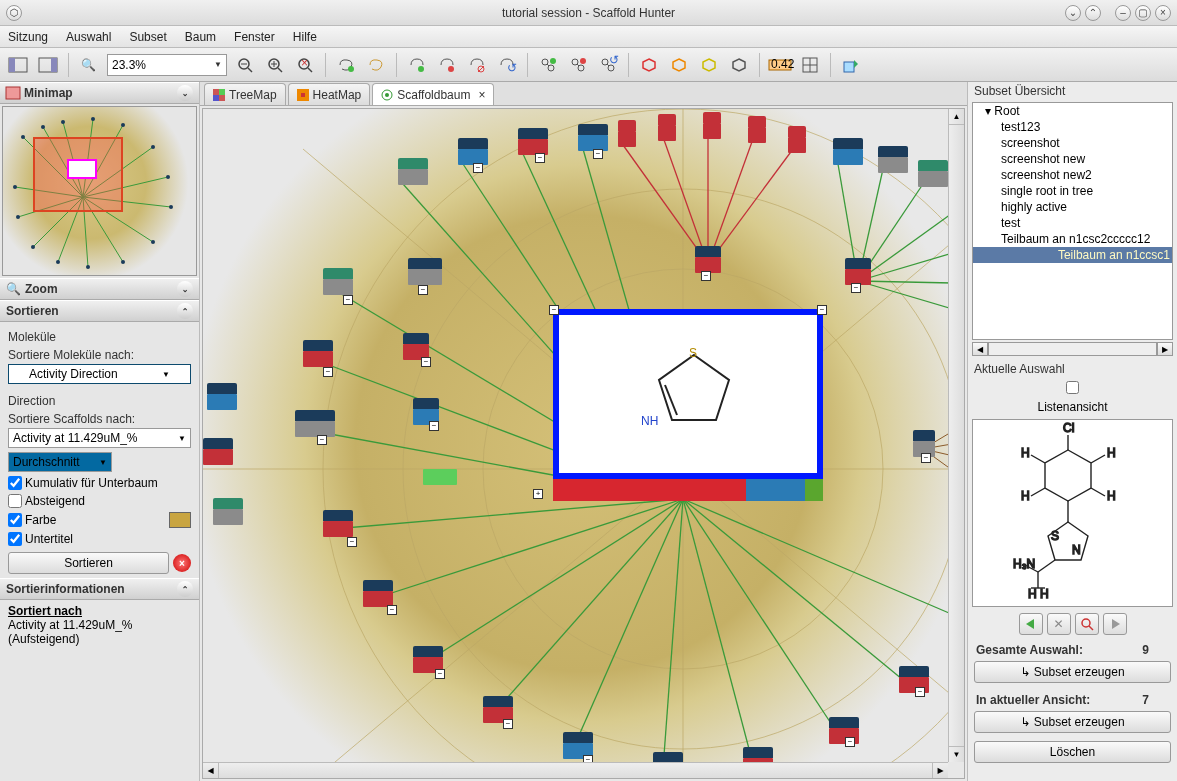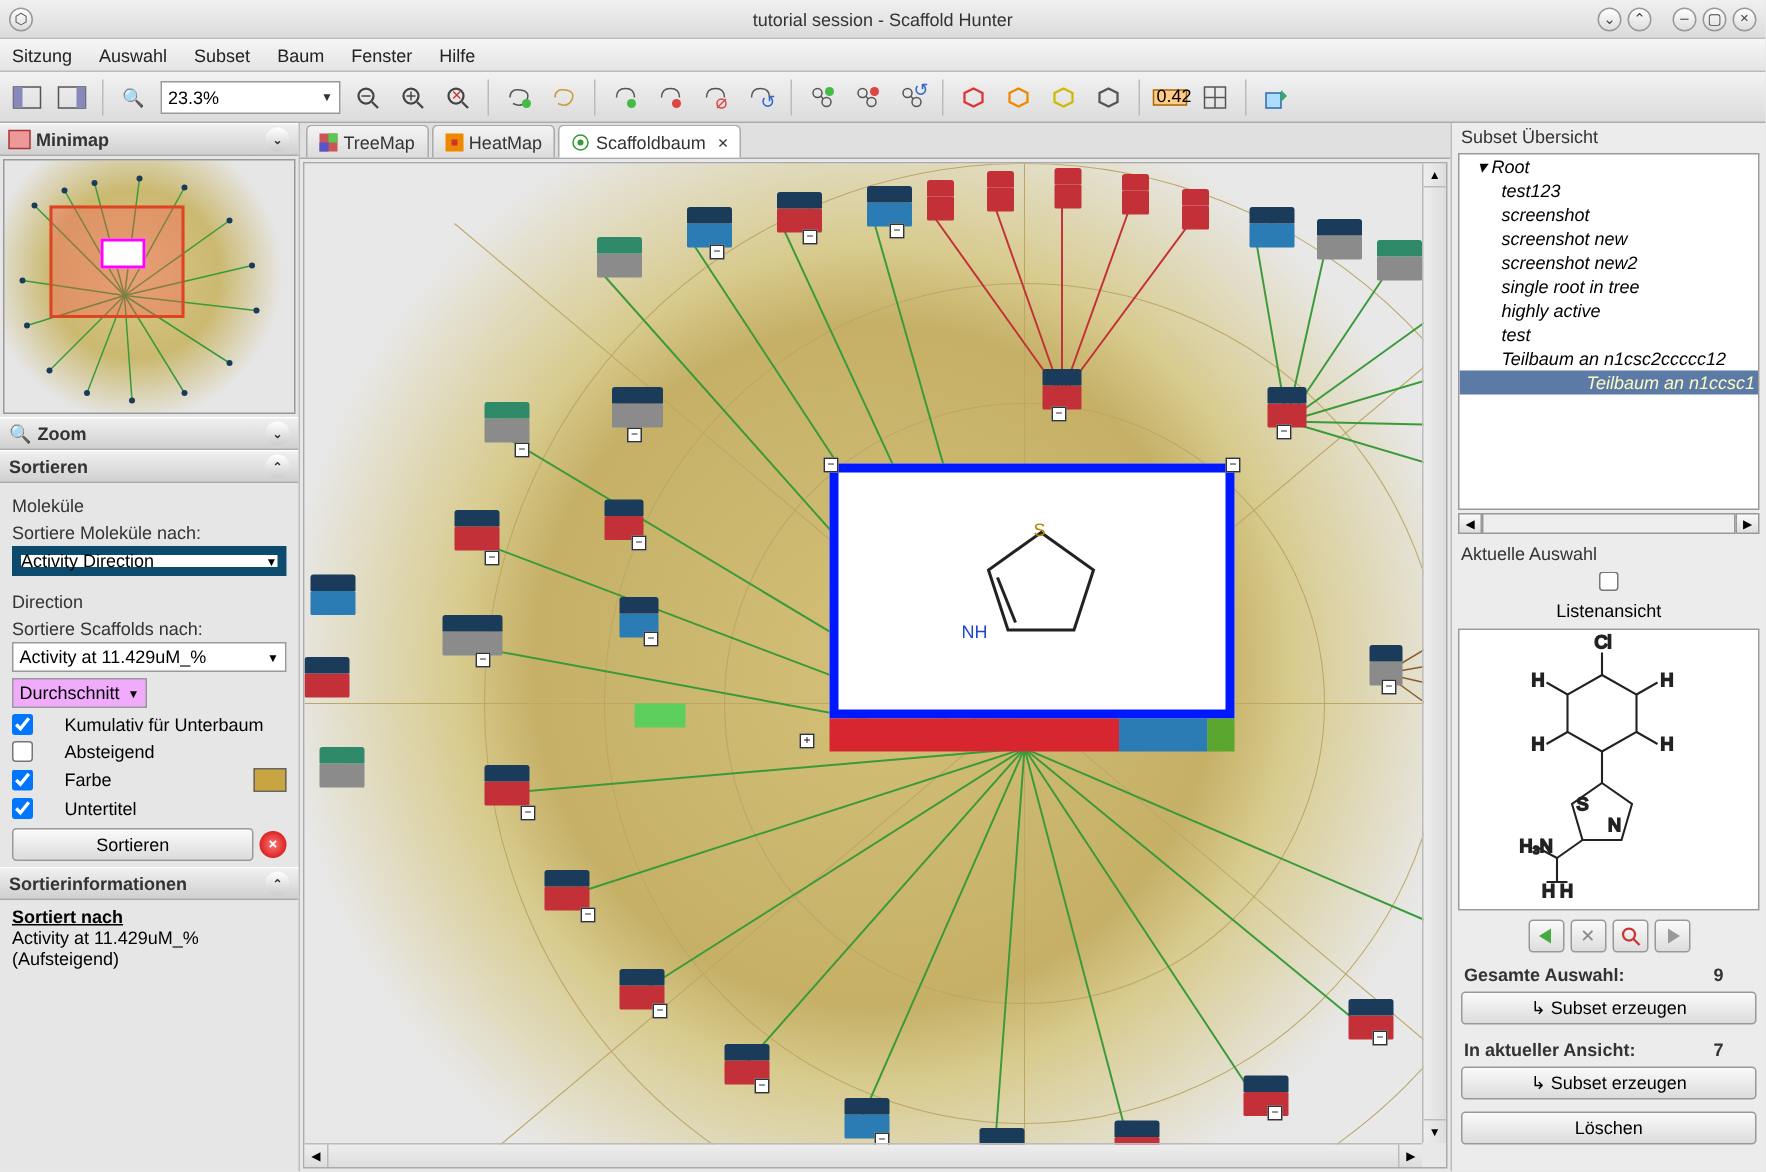--- a/index.html
+++ b/index.html
@@ -18,21 +18,21 @@
 .sep { width: 1px; height: 24px; background: #bbb; margin: 0 2px; }
 .main { flex: 1; display: flex; min-height: 0; }
 .leftpanel { width: 200px; background: #e6e6e6; border-right: 1px solid #bbb; display: flex; flex-direction: column; overflow: hidden; }
 .panel-head { height: 22px; background: linear-gradient(#f0f0f0,#d0d0d0); border-top: 1px solid #fff; border-bottom: 1px solid #aaa; display: flex; align-items: center; padding: 0 6px; font-weight: bold; color: #333; }
 .panel-head .chev { margin-left: auto; width: 16px; height: 16px; border-radius: 50%; background: linear-gradient(#fff,#ccc); display: flex; align-items: center; justify-content: center; font-size: 8px; }
 .minimap { height: 170px; position: relative; border: 1px solid #999; margin: 2px; background: radial-gradient(circle at 45% 45%, #d9c988 0%, #cbb970 40%, #e6e6e6 70%); overflow: hidden; }
 .minimap .rect { position: absolute; border: 2px solid #d42; background: rgba(255,80,80,0.35); left: 30px; top: 30px; width: 90px; height: 75px; }
 .minimap .thumb { position: absolute; left: 64px; top: 52px; width: 30px; height: 20px; background: #fff; border: 2px solid magenta; }
 .leftpanel .body { padding: 4px 8px; font-size: 12px; }
 .leftpanel label { display: block; margin: 4px 0 2px; color: #333; }
-.leftpanel .row { display: flex; align-items: center; gap: 21px; margin: 4px 0; }
+.leftpanel .row { display: flex; align-items: center; gap: 3px; margin: 4px 0; }
 .leftpanel .row input[type=checkbox]{ width:14px; height:14px;}
 .sortbtn-row{display:flex;align-items:center;gap:4px;margin-top:6px;}
 .sortbtn { flex:1; height: 22px; border: 1px solid #999; background: linear-gradient(#fafafa,#dcdcdc); border-radius: 3px; }
 .redcirc { width:18px;height:18px;border-radius:50%;background:radial-gradient(#f77,#c00);display:flex;align-items:center;justify-content:center;color:#fff;font-size:10px;font-weight:bold;}
 .center { flex: 1; display: flex; flex-direction: column; min-width: 0; }
 .tabs { height: 24px; background: #e0e0e0; display: flex; align-items: flex-end; padding-left: 4px; gap: 2px; border-bottom: 1px solid #aaa; }
 .tab { height: 22px; padding: 0 8px; display: flex; align-items: center; gap: 4px; background: linear-gradient(#f4f4f4,#dcdcdc); border: 1px solid #aaa; border-bottom: none; border-radius: 4px 4px 0 0; color: #333; }
 .tab.active { background: #fff; font-weight: 500; }
 .tab .smallicon { width: 12px; height: 12px; }
 .canvas-wrap { flex: 1; position: relative; background: #e8e8e8; border: 1px solid #aaa; margin: 2px; overflow: hidden; }
@@ -46,21 +46,21 @@
 .node { position:absolute; width:30px; height:16px; border-radius:1px; }
 .node .top{position:absolute;top:-11px;left:0;right:0;height:11px;background:#1b3b5a;border-radius:2px 2px 0 0;}
 .node .topg{background:#2f8a6a;}
 .node.red{background:#c33038;}
 .node.blue{background:#2b7bb5;}
 .node.gray{background:#8b8b8b;}
 .node.green{background:#62b24e;}
 .em { position:absolute; width:10px;height:10px;background:#fff;border:1px solid #333;font-size:8px;line-height:8px;text-align:center;}
 .rightpanel { width: 210px; background: #ececec; border-left: 1px solid #bbb; display: flex; flex-direction: column; }
 .rightpanel .title-hdr { padding: 2px 6px; color:#333; }
-.treebox { border:1px solid #999; background:#fff; margin:2px 4px; height:238px; overflow:hidden;font-style:italic; }
+.treebox { border:1px solid #999; background:#fff; margin:2px 4px; height:238px; overflow:hidden; }
 .treebox .item { padding:1px 2px 1px 28px; white-space:nowrap; }
 .treebox .root { padding-left:12px; }
 .treebox .sel { background:#5b7aa6; color:#fef9c3;text-align:right; }
 .mini-scroll{display:flex;align-items:center;margin:0 4px 4px;gap:0;}
 .mini-scroll .arr{width:16px;height:14px;border:1px solid #999;background:linear-gradient(#fafafa,#ddd);display:flex;align-items:center;justify-content:center;font-size:8px;}
 .mini-scroll .track{flex:1;height:14px;border:1px solid #999;background:#eee;}
 .selview { border:1px solid #999; background:#fff; margin:2px 4px; height:188px; position:relative; }
 .navbtns { display:flex; gap:4px; justify-content:center; margin:4px 0 6px;}
 .navbtns .nbtn{width:24px;height:22px;border:1px solid #999;border-radius:3px;background:linear-gradient(#fafafa,#ddd);display:flex;align-items:center;justify-content:center;}
 .infoline{display:flex;align-items:center;padding:2px 8px;color:#333;}
@@ -298,31 +298,31 @@
       <span style="margin-left:4px">Zoom</span>
       <span class="chev">⌄</span>
     </div>
     <div class="panel-head">
       <span>Sortieren</span>
       <span class="chev">⌃</span>
     </div>
     <div class="body">
       <label>Moleküle</label>
       <label>Sortiere Moleküle nach:</label>
-      <div style="display:flex;border:6px solid #0c4a6e;background:#fff;height:20px;align-items:center;padding:0 0">
+      <div style="display:flex;border:1px solid #0c4a6e;background:#fff;height:20px;align-items:center;padding:0 20px">
           <span style="flex:1">Activity Direction</span>
           <span style="font-size:8px">▼</span>
         </div>
       <label style="margin-top:10px">Direction</label>
       <label>Sortiere Scaffolds nach:</label>
       <div style="display:flex;border:1px solid #999;background:#fff;height:20px;align-items:center;padding:0 4px">
           <span style="flex:1">Activity at 11.429uM_%</span>
           <span style="font-size:8px">▼</span>
         </div>
-      <div style="display:flex;border:1px solid #999;background:#f0abfc;height:20px;align-items:center;padding:0 4px;margin-top:4px;width:90px">
+      <div style="display:flex;border:1px solid #999;background:#0369a1;height:20px;align-items:center;padding:0 4px;margin-top:4px;width:104px">
           <span style="flex:1">Durchschnitt</span>
           <span style="font-size:8px">▼</span>
         </div>
       <div class="row">
           <input type="checkbox" checked="" style="">
           <span>Kumulativ für Unterbaum</span>
         </div>
       <div class="row">
           <input type="checkbox" style="">
           <span>Absteigend</span>

